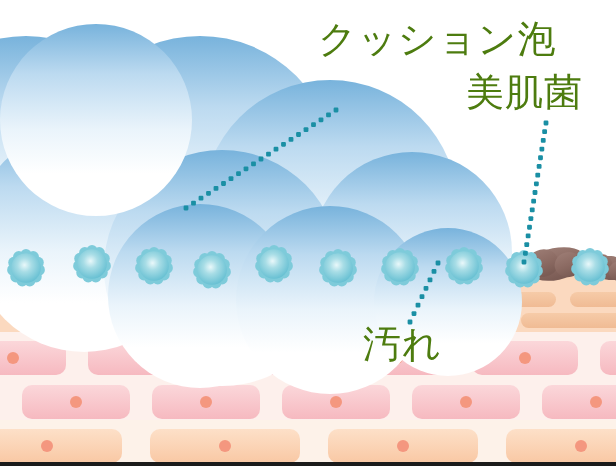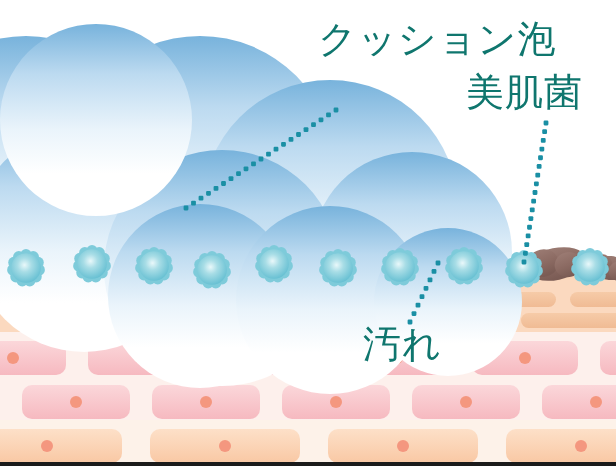--- a/index.html
+++ b/index.html
@@ -10,21 +10,21 @@
   #stage{
     position:relative;
     width:616px;
     height:466px;
     overflow:hidden;
     background:#ffffff;
   }
   #art{position:absolute;left:0;top:0;width:616px;height:466px;display:block;}
   .lbl{
     position:absolute;
-    color:#0f766e;
+    color:#4d7c0f;
     font-size:38px;
     line-height:1;
     letter-spacing:1px;
     white-space:nowrap;
     font-weight:400;
     font-family:"DejaVu Sans","Liberation Sans",sans-serif;
   }
   #lbl-foam{left:318px;top:20px;}
   #lbl-flora{left:466px;top:73px;}
   #lbl-dirt{left:363px;top:325px;}

